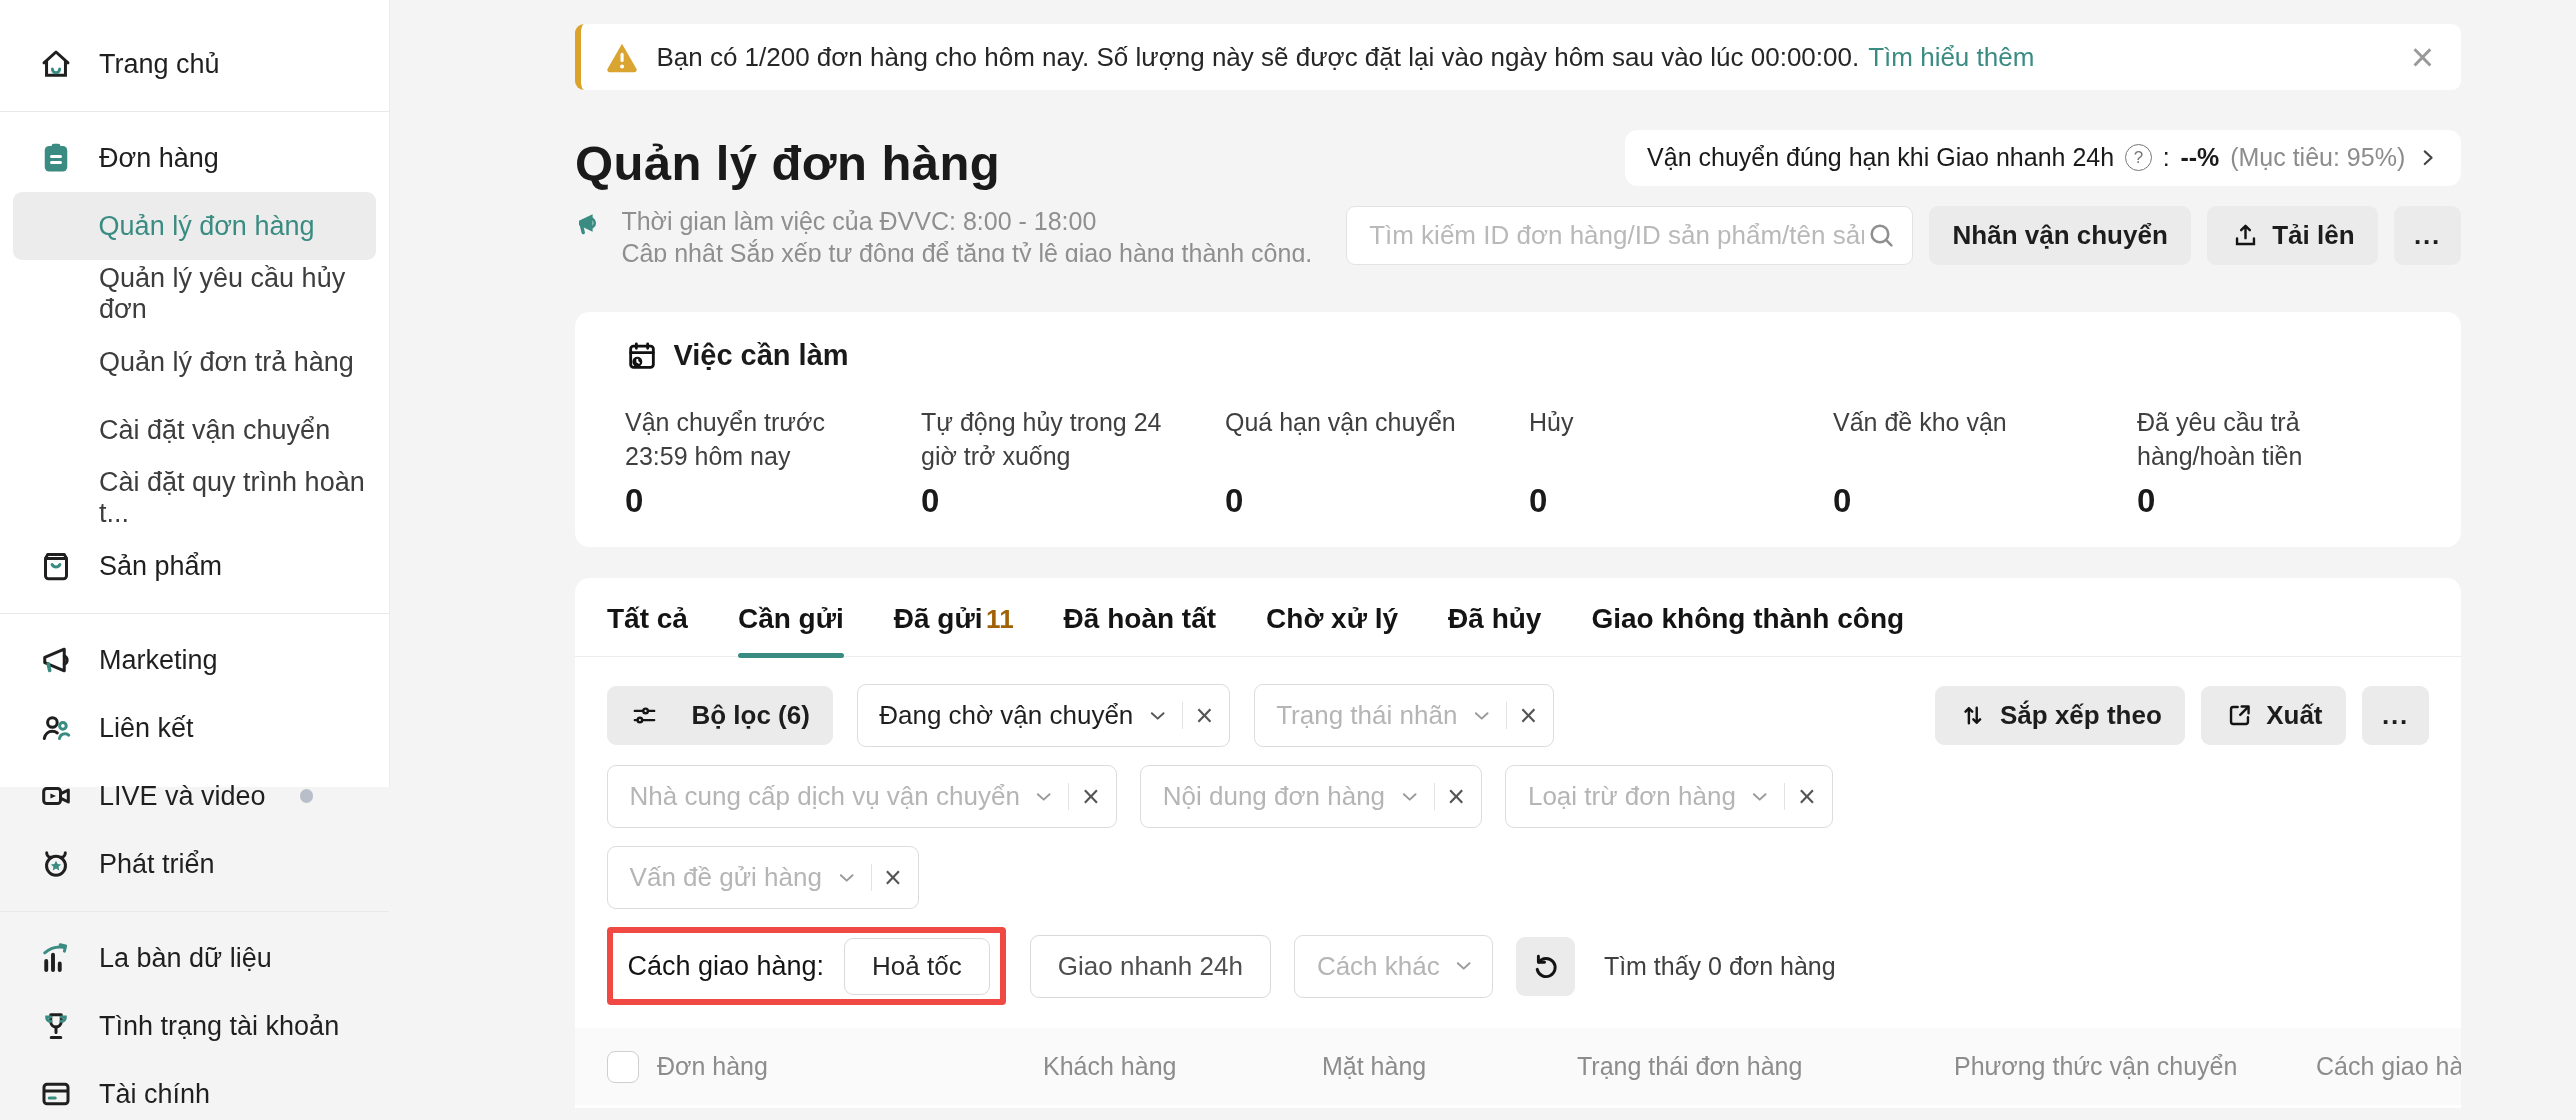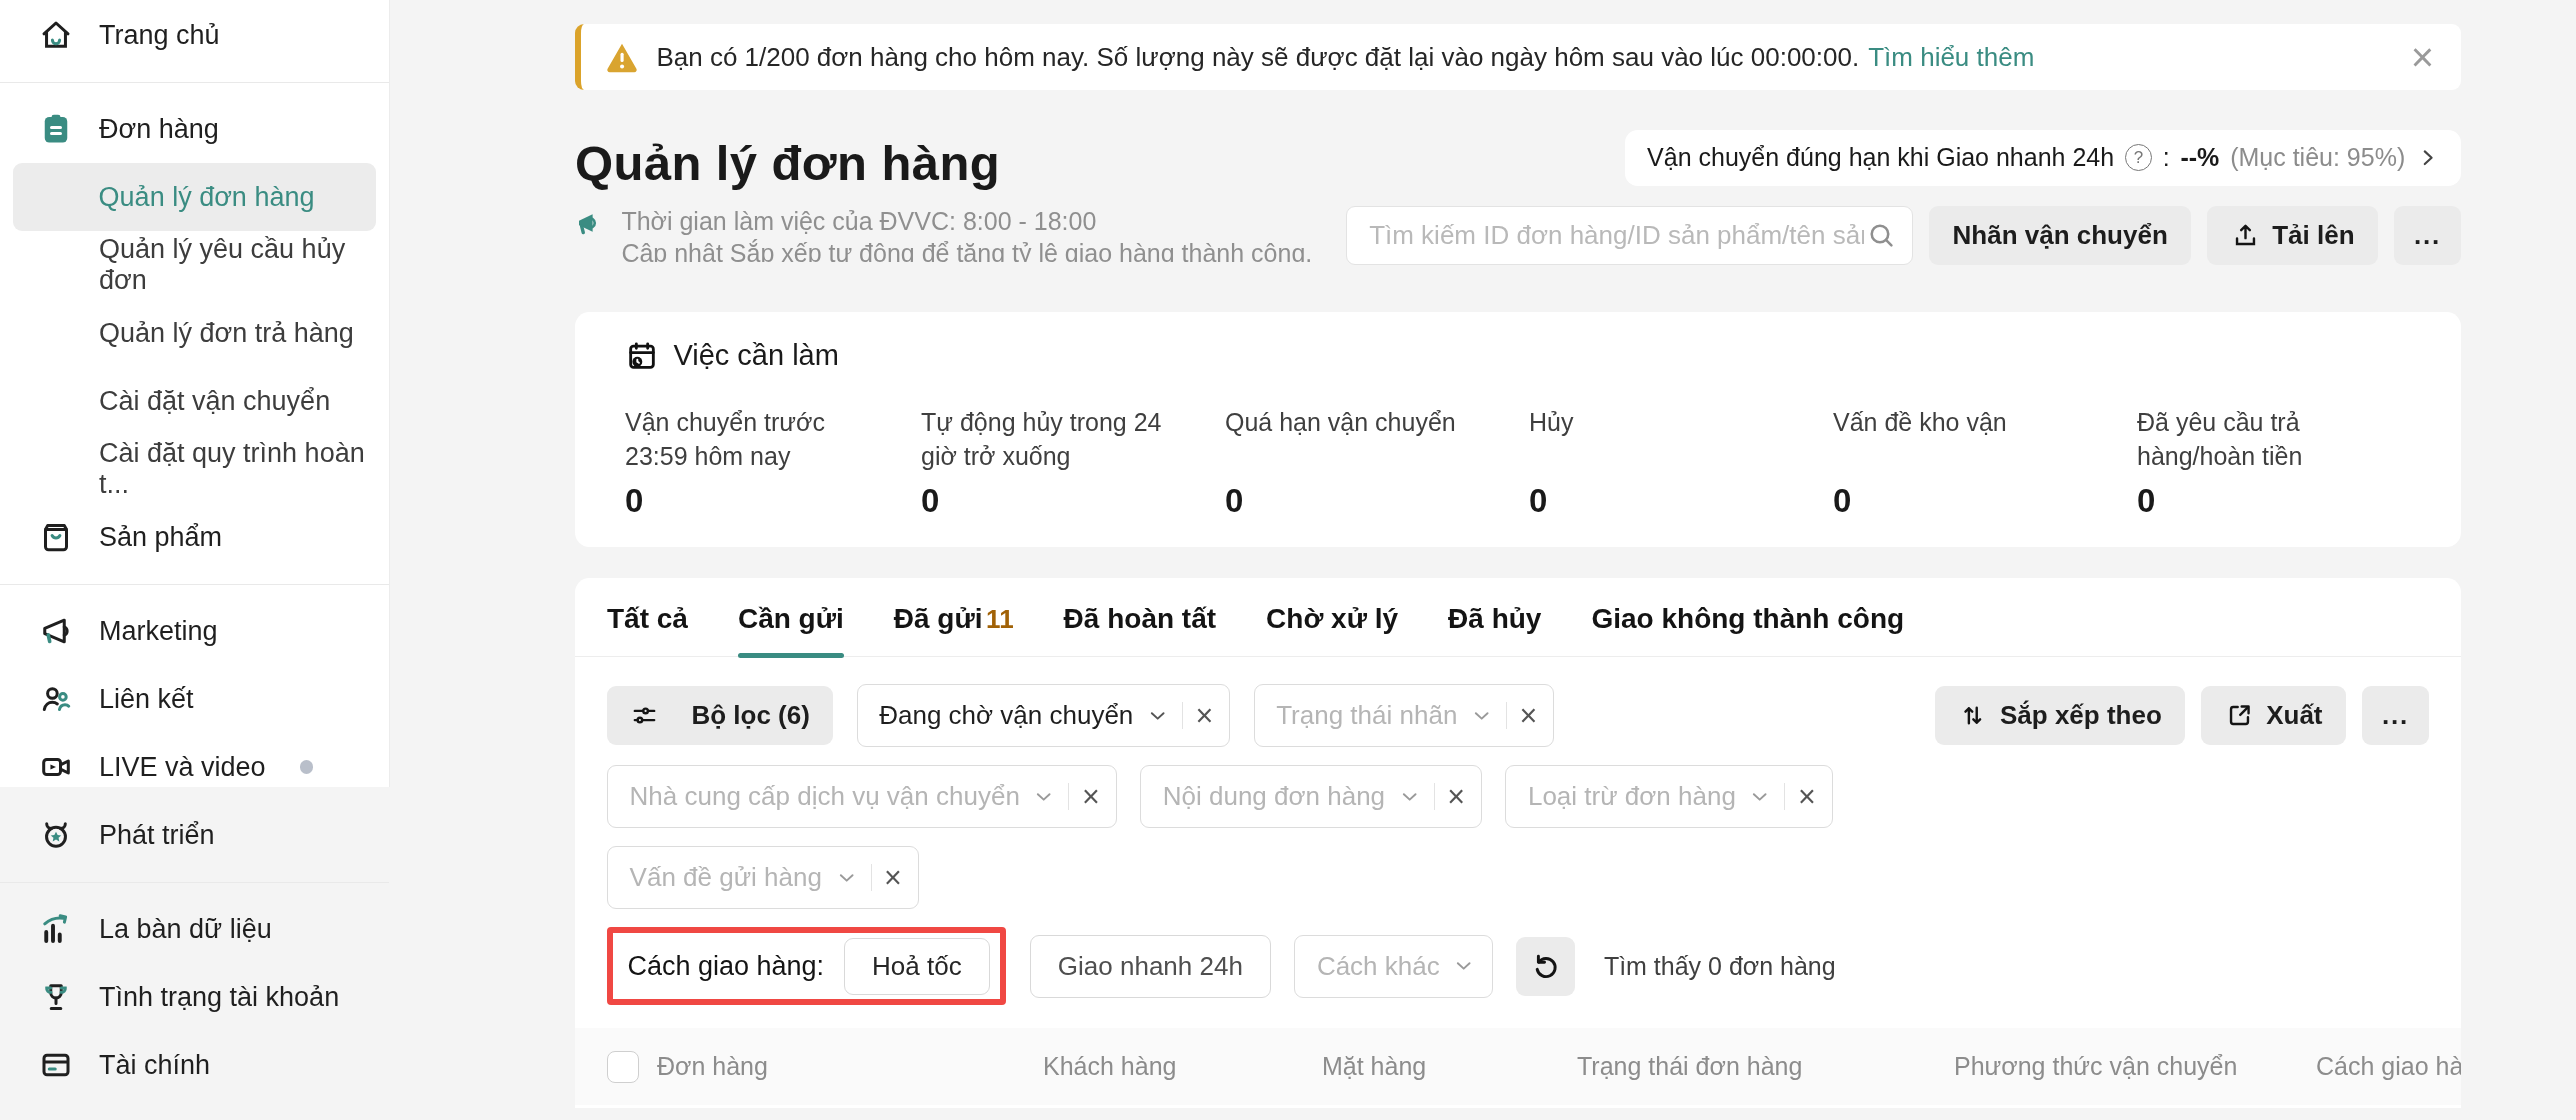--- a/index.html
+++ b/index.html
@@ -9,21 +9,21 @@
   *{box-sizing:border-box}
   html,body{margin:0;padding:0}
   body{
     width:2576px;height:1121px;overflow:hidden;position:relative;
     background:#f4f4f4;color:var(--ink);
     font-family:"Liberation Sans","DejaVu Sans",sans-serif;font-size:26px;
   }
   svg{display:block}
 
   
-  .sidebar{position:absolute;left:0;top:0;width:390px;height:787px;background:#fff;border-right:0.9px solid #ececec;padding-top:1px}
+  .sidebar{position:absolute;left:0;top:0;width:390px;height:787px;background:#fff;border-right:0.9px solid #ececec;padding-top:30px}
   .side-item{display:flex;align-items:center;gap:25px;height:68px;padding:0 18px 0 38px;font-size:27px;color:#1f1f1f;cursor:pointer}
   .side-item .icn{width:36px;height:36px;flex:0 0 36px}
   .side-sub{display:flex;align-items:center;height:68px;padding-left:99px;font-size:27px;color:#3d3d3d;cursor:pointer}
   .side-sub.active{background:#ececec;border-radius:9px;margin:0 12.6px;padding-left:86px;color:var(--teal)}
   .side-divider{height:0.9px;background:#e9e9e9;margin:12.6px 0}
   .live-dot{width:13.5px;height:13.5px;border-radius:50%;background:#b9bfca;margin-left:9px}
 
   
   .main{position:absolute;left:390px;top:0;right:0;bottom:0;padding:24px 115px 0 185px}
 
@@ -47,21 +47,21 @@
 
   .search-row{display:flex;align-items:center;gap:16px}
   .search-box{width:567px;height:59px;background:#fff;border:1.8px solid #e3e3e3;border-radius:9px;display:flex;align-items:center;padding:0 16px 0 20px}
   .search-box input{flex:1;min-width:0;border:none;outline:none;font-size:26px;color:#333;font-family:inherit;background:transparent}
   .search-box input::placeholder{color:#b9b9b9}
   .btn{height:59px;background:var(--btnbg);border-radius:9px;display:flex;align-items:center;gap:12.6px;padding:0 23.4px;font-size:26px;font-weight:700;color:#1d1d1d;cursor:pointer;white-space:nowrap}
   .btn.icon-only{padding:0 20px;font-weight:700;letter-spacing:1.8px}
 
   
   .card-todo{margin-top:47px;background:#fff;border-radius:14.4px;padding:27px 36px 27px 50px}
-  .todo-title{display:flex;align-items:center;gap:14.4px;font-size:29px;font-weight:400}
+  .todo-title{display:flex;align-items:center;gap:14.4px;font-size:29px;font-weight:700}
   .todo-title .icn{width:34px;height:34px}
   .todo-grid{display:flex;margin-top:32px}
   .todo-item{flex:0 0 304px}
   .todo-item:first-child{flex:0 0 296px}
   .todo-item:last-child{flex:1}
   .todo-label{font-size:25px;color:#3f3f3f;line-height:34px;height:72px}
   .todo-item:nth-child(1) .todo-label{max-width:225px}
   .todo-item:nth-child(2) .todo-label{max-width:251px}
   .todo-item:nth-child(6) .todo-label{max-width:269px}
   .todo-value{font-size:33px;font-weight:600;margin-top:5.4px}

